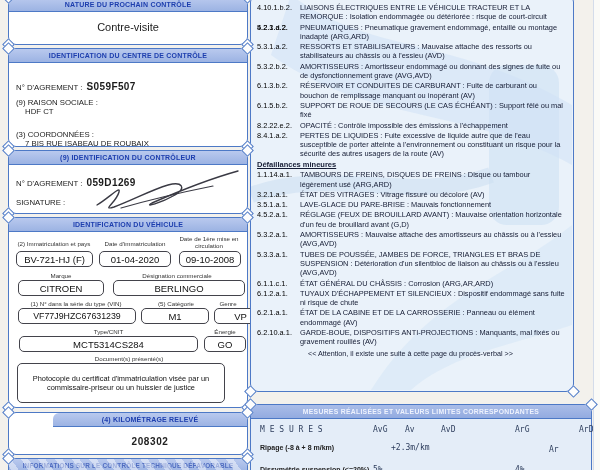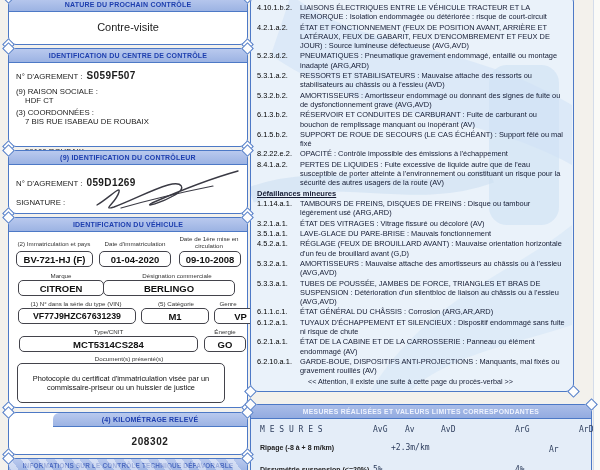--- a/index.html
+++ b/index.html
@@ -13,31 +13,31 @@
     border-bottom:1.3px solid #4d79c6;border-radius:6px 6px 0 0;
     display:flex;align-items:center;justify-content:center;
     font-size:7px;font-weight:bold;color:#1d3eae;letter-spacing:.2px;white-space:nowrap;
   }
   .bar.faded{color:#4f6cc0;background:linear-gradient(#c3d0ef,#aabdе8);}
   .corner{position:absolute;width:7px;height:7px;background:#fdfdfd;border:1.3px solid #4d79c6;transform:rotate(45deg);z-index:3}
   .c-tl{left:-5px;top:-5px}.c-tr{right:-5px;top:-5px}.c-bl{left:-5px;bottom:-5px}.c-br{right:-5px;bottom:-5px}
 
   
   .pad{padding:4px 7px;font-size:7.8px;color:#1b1b1b}
-  .line{margin-top:3px}
+  .line{margin-top:14px}
   .ind{margin-left:9px}
   .agr-val{font-weight:bold;font-size:10px;letter-spacing:.4px;margin-left:4px}
   .center-big{display:flex;align-items:center;justify-content:center;font-size:11px;color:#222;height:30px}
 
   
   .vlabel{position:absolute;font-size:6.2px;color:#333;text-align:center;line-height:7.2px}
   .vbox{
     position:absolute;height:16px;border:1.1px solid #43434b;border-radius:5px;background:#fff;
     display:flex;align-items:center;justify-content:center;
-    font-weight:bold;font-size:9.5px;color:#101010;box-sizing:border-box;white-space:nowrap;
+    font-weight:normal;font-size:9.5px;color:#101010;box-sizing:border-box;white-space:nowrap;
   }
   .vbox.small{font-size:8.8px}
   .vbox.doc{font-weight:normal;font-size:7.4px;line-height:9px;white-space:normal;text-align:center;padding:2px 10px;height:40px}
 
   .km-val{display:flex;justify-content:center;margin-top:9px;font-size:10px;font-weight:600;letter-spacing:.6px;color:#222}
 
   
   .defects-inner{position:absolute;inset:0;padding:8px 8px 0 5px;overflow:hidden;z-index:2}
   .defect{position:relative;font-size:7.4px;line-height:9.3px;color:#141b33;padding-left:44px;margin-bottom:1px}
   .dcode{position:absolute;left:1px;top:0;color:#000}
@@ -118,21 +118,21 @@
   <div class="vlabel" style="left:2px;top:22px;width:86px">(2) Immatriculation et pays</div>
   <div class="vlabel" style="left:90px;top:22px;width:72px">Date d'immatriculation</div>
   <div class="vlabel" style="left:168px;top:17px;width:64px">Date de 1ère mise en circulation</div>
   <div class="vbox" style="left:7px;top:33px;width:77px">BV-721-HJ (F)</div>
   <div class="vbox" style="left:90px;top:33px;width:72px">01-04-2020</div>
   <div class="vbox" style="left:170px;top:33px;width:62px">09-10-2008</div>
 
   <div class="vlabel" style="left:9px;top:54px;width:86px">Marque</div>
   <div class="vlabel" style="left:102px;top:54px;width:132px">Désignation commerciale</div>
   <div class="vbox" style="left:9px;top:62px;width:86px">CITROEN</div>
-  <div class="vbox" style="left:94px;top:62px;width:132px">BERLINGO</div>
+  <div class="vbox" style="left:104px;top:62px;width:132px">BERLINGO</div>
 
   <div class="vlabel" style="left:2px;top:82px;width:130px">(1) N° dans la série du type (VIN)</div>
   <div class="vlabel" style="left:132px;top:82px;width:70px">(5) Catégorie internationale</div>
   <div class="vlabel" style="left:203px;top:82px;width:32px">Genre</div>
   <div class="vbox small" style="left:9px;top:90px;width:118px">VF77J9HZC67631239</div>
   <div class="vbox" style="left:132px;top:90px;width:68px">M1</div>
   <div class="vbox" style="left:205px;top:90px;width:53px">VP</div>
 
   <div class="vlabel" style="left:10px;top:110px;width:179px">Type/CNIT</div>
   <div class="vlabel" style="left:195px;top:110px;width:42px">Énergie</div>
@@ -165,21 +165,21 @@
 
 <div class="box" style="left:250px;top:-6px;width:324px;height:398px;background:#eaf2fa;">
   <svg class="wm" width="321" height="395" viewBox="0 0 321 395" preserveAspectRatio="none">
     <path d="M40,0 C120,60 200,40 321,110 L321,170 C210,110 120,130 20,60 Z" fill="#d6e6f6" opacity="0.7"></path>
     <path d="M120,395 C180,300 260,280 321,230 L321,330 C260,350 200,360 160,395 Z" fill="#d9e8f7" opacity="0.7"></path>
     <rect x="238" y="70" width="70" height="160" rx="18" fill="#cfe2f4" opacity="0.65"></rect>
     <path d="M0,200 C80,170 160,210 240,180" stroke="#cde0f2" stroke-width="16" fill="none" opacity="0.6"></path>
   </svg>
   <div class="defects-inner">
       <div class="defect"><span class="dcode">4.10.1.b.2.</span><span class="dtext">LIAISONS ÉLECTRIQUES ENTRE LE VÉHICULE TRACTEUR ET LA REMORQUE : Isolation endommagée ou détériorée : risque de court-circuit</span></div>
-      <div class="defect"><span class="dcode">4.2.1.a.2.</span><span class="dtext">ÉTAT ET FONCTIONNEMENT (FEUX DE POSITION AVANT, ARRIÈRE ET LATÉRAUX, FEUX DE GABARIT, FEUX D'ENCOMBREMENT ET FEUX DE JOUR) : Source lumineuse défectueuse (AVG,AVD)</span></div>
+      <div class="defect"><span class="dcode">4.2.1.a.2.</span></div>
       <div class="defect"><span class="dcode">5.2.3.d.2.</span><span class="dtext">PNEUMATIQUES : Pneumatique gravement endommagé, entaillé ou montage inadapté (ARG,ARD)</span></div>
       <div class="defect"><span class="dcode">5.3.1.a.2.</span><span class="dtext">RESSORTS ET STABILISATEURS : Mauvaise attache des ressorts ou stabilisateurs au châssis ou à l'essieu (AVD)</span></div>
       <div class="defect"><span class="dcode">5.3.2.b.2.</span><span class="dtext">AMORTISSEURS : Amortisseur endommagé ou donnant des signes de fuite ou de dysfonctionnement grave (AVG,AVD)</span></div>
       <div class="defect"><span class="dcode">6.1.3.b.2.</span><span class="dtext">RÉSERVOIR ET CONDUITES DE CARBURANT : Fuite de carburant ou bouchon de remplissage manquant ou inopérant (AV)</span></div>
       <div class="defect"><span class="dcode">6.1.5.b.2.</span><span class="dtext">SUPPORT DE ROUE DE SECOURS (LE CAS ÉCHÉANT) : Support fêlé ou mal fixé</span></div>
       <div class="defect"><span class="dcode">8.2.22.e.2.</span><span class="dtext">OPACITÉ : Contrôle impossible des émissions à l'échappement</span></div>
       <div class="defect"><span class="dcode">8.4.1.a.2.</span><span class="dtext">PERTES DE LIQUIDES : Fuite excessive de liquide autre que de l'eau susceptible de porter atteinte à l'environnement ou constituant un risque pour la sécurité des autres usagers de la route (AV)</span></div>
       <div class="minor-heading">Défaillances mineures</div>
       <div class="defect"><span class="dcode">1.1.14.a.1.</span><span class="dtext">TAMBOURS DE FREINS, DISQUES DE FREINS : Disque ou tambour légèrement usé (ARG,ARD)</span></div>
       <div class="defect"><span class="dcode">3.2.1.a.1.</span><span class="dtext">ÉTAT DES VITRAGES : Vitrage fissuré ou décoloré (AV)</span></div>

